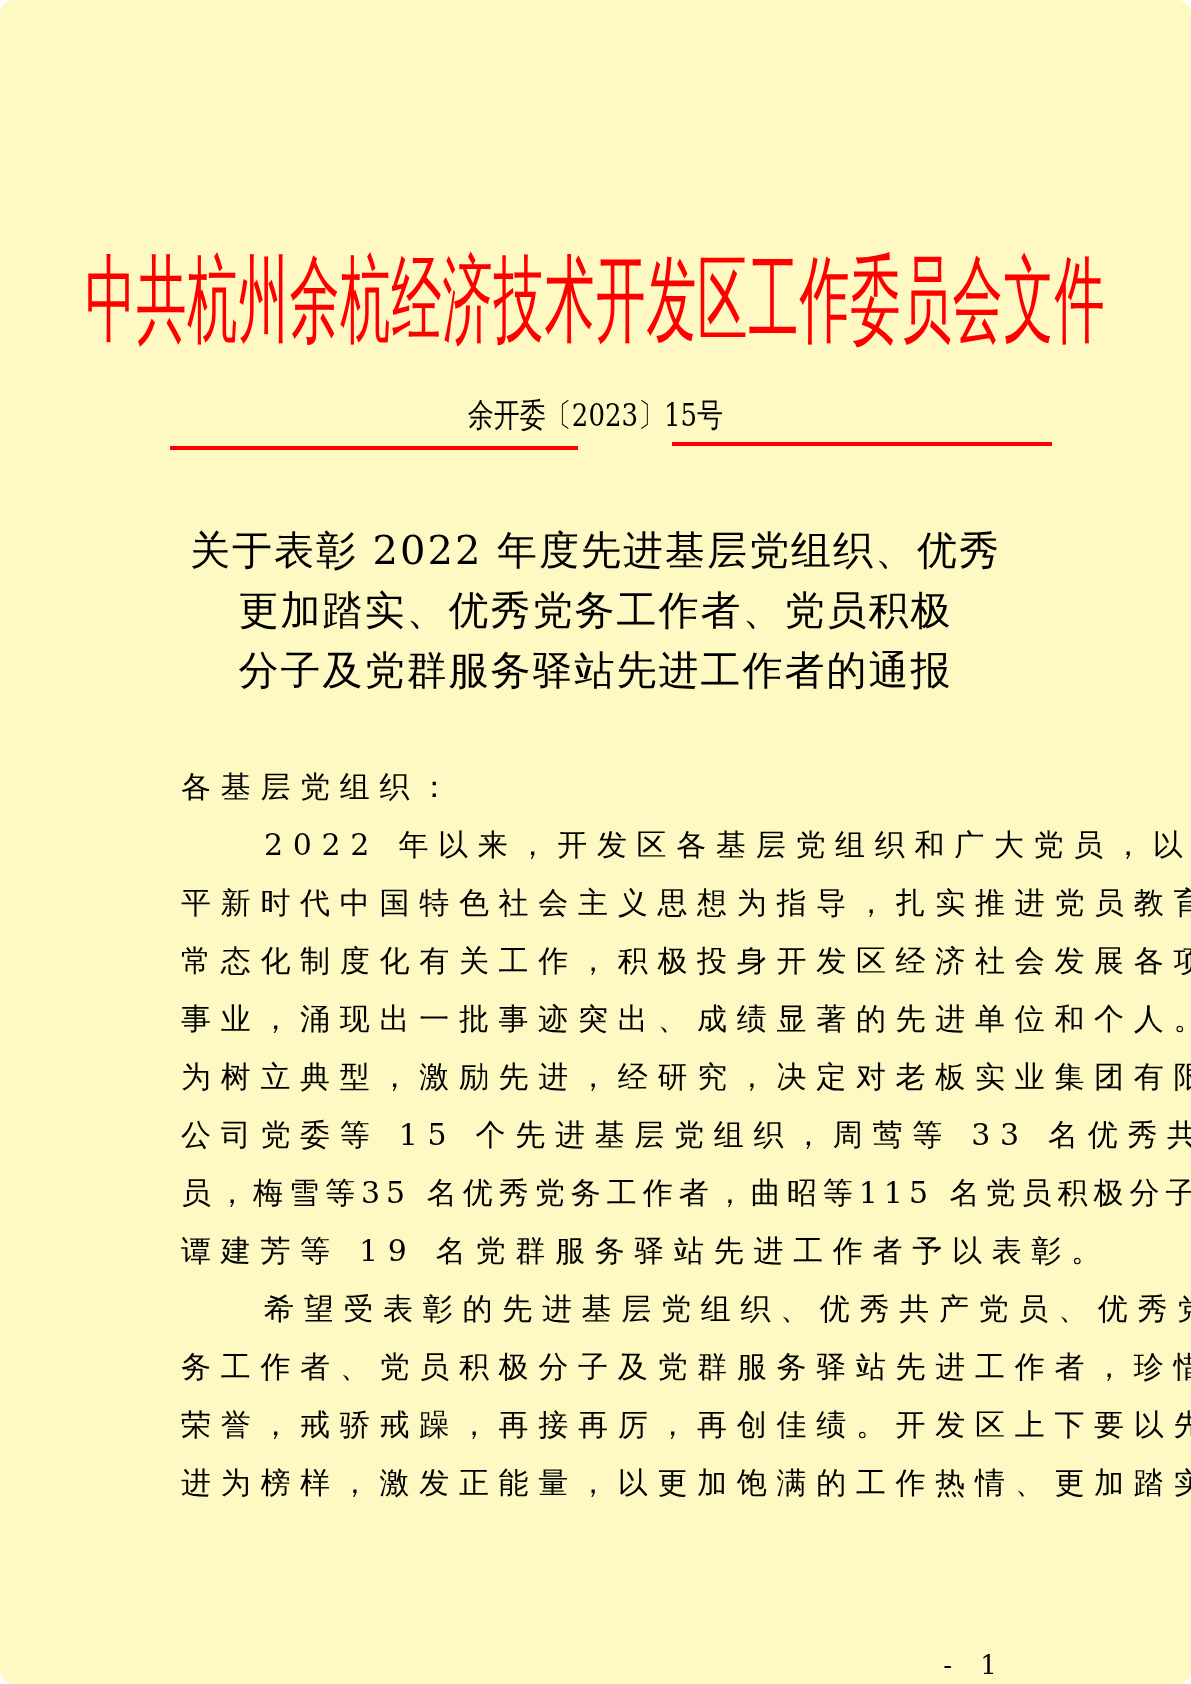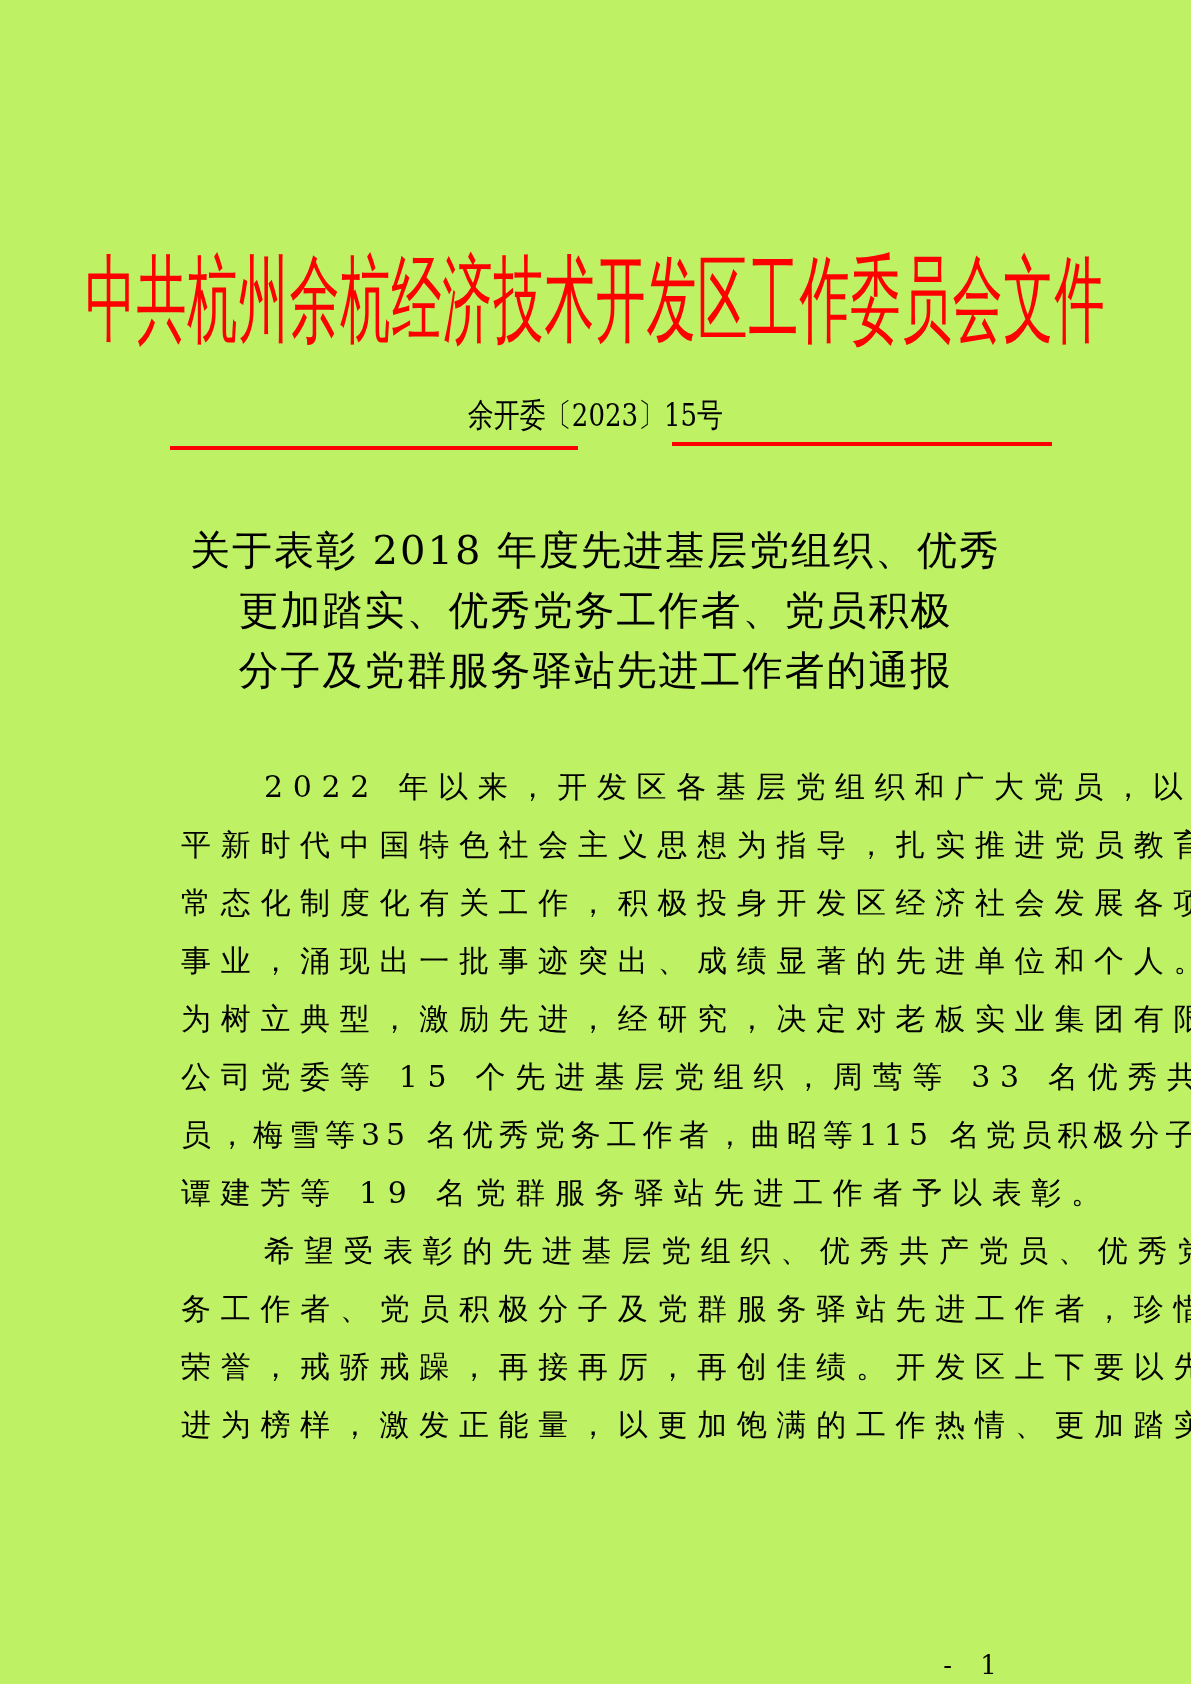--- a/index.html
+++ b/index.html
@@ -1,17 +1,17 @@
 <!DOCTYPE html>
 <html><head>
   <meta charset="utf-8">
   <style>
     html, body { margin: 0; padding: 0; background: #ffffff; }
     body { width: 1191px; height: 1684px; position: relative; overflow: hidden; }
-    .page { position: absolute; left: 0; top: 0; width: 1191px; height: 1684px; background: #bef264; }
+    .page { position: absolute; left: 0; top: 0; width: 1191px; height: 1684px; background: #fef9c3; border-radius: 14px; }
 
     .masthead {
       position: absolute; left: 150px; top: 240px; width: 891px; height: 120px;
       display: flex; align-items: center; justify-content: center;
       color: #ff0000;
       font-family: "DejaVu Serif", "Liberation Serif", serif;
       font-size: 50px; line-height: 120px;
       white-space: nowrap;
     }
     .masthead span { display: inline-block; transform: scaleY(1.9); transform-origin: center; letter-spacing: 1px; }
@@ -62,26 +62,27 @@
   </div>
 
   <div class="docno">
     <span>余开委〔2023〕15号</span>
   </div>
 
   <div class="redline left"></div>
   <div class="redline right"></div>
 
   <div class="title">
-    <span class="tline">关于表彰 2018 年度先进基层党组织、优秀</span>
+    <span class="tline">关于表彰 2022 年度先进基层党组织、优秀</span>
     <span class="tline">更加踏实、优秀党务工作者、党员积极</span>
     <span class="tline">分子及党群服务驿站先进工作者的通报</span>
   </div>
 
   <div class="body">
+    <span class="bline">各基层党组织：</span>
     <span class="bline indent">2022 年以来，开发区各基层党组织和广大党员，以习近</span>
     <span class="bline">平新时代中国特色社会主义思想为指导，扎实推进党员教育</span>
     <span class="bline">常态化制度化有关工作，积极投身开发区经济社会发展各项</span>
     <span class="bline">事业，涌现出一批事迹突出、成绩显著的先进单位和个人。</span>
     <span class="bline">为树立典型，激励先进，经研究，决定对老板实业集团有限</span>
     <span class="bline">公司党委等 15 个先进基层党组织，周莺等 33 名优秀共产党</span>
     <span class="bline" style="letter-spacing:6px;">员，梅雪等35 名优秀党务工作者，曲昭等115 名党员积极分子，</span>
     <span class="bline">谭建芳等 19 名党群服务驿站先进工作者予以表彰。</span>
     <span class="bline indent">希望受表彰的先进基层党组织、优秀共产党员、优秀党</span>
     <span class="bline">务工作者、党员积极分子及党群服务驿站先进工作者，珍惜</span>

